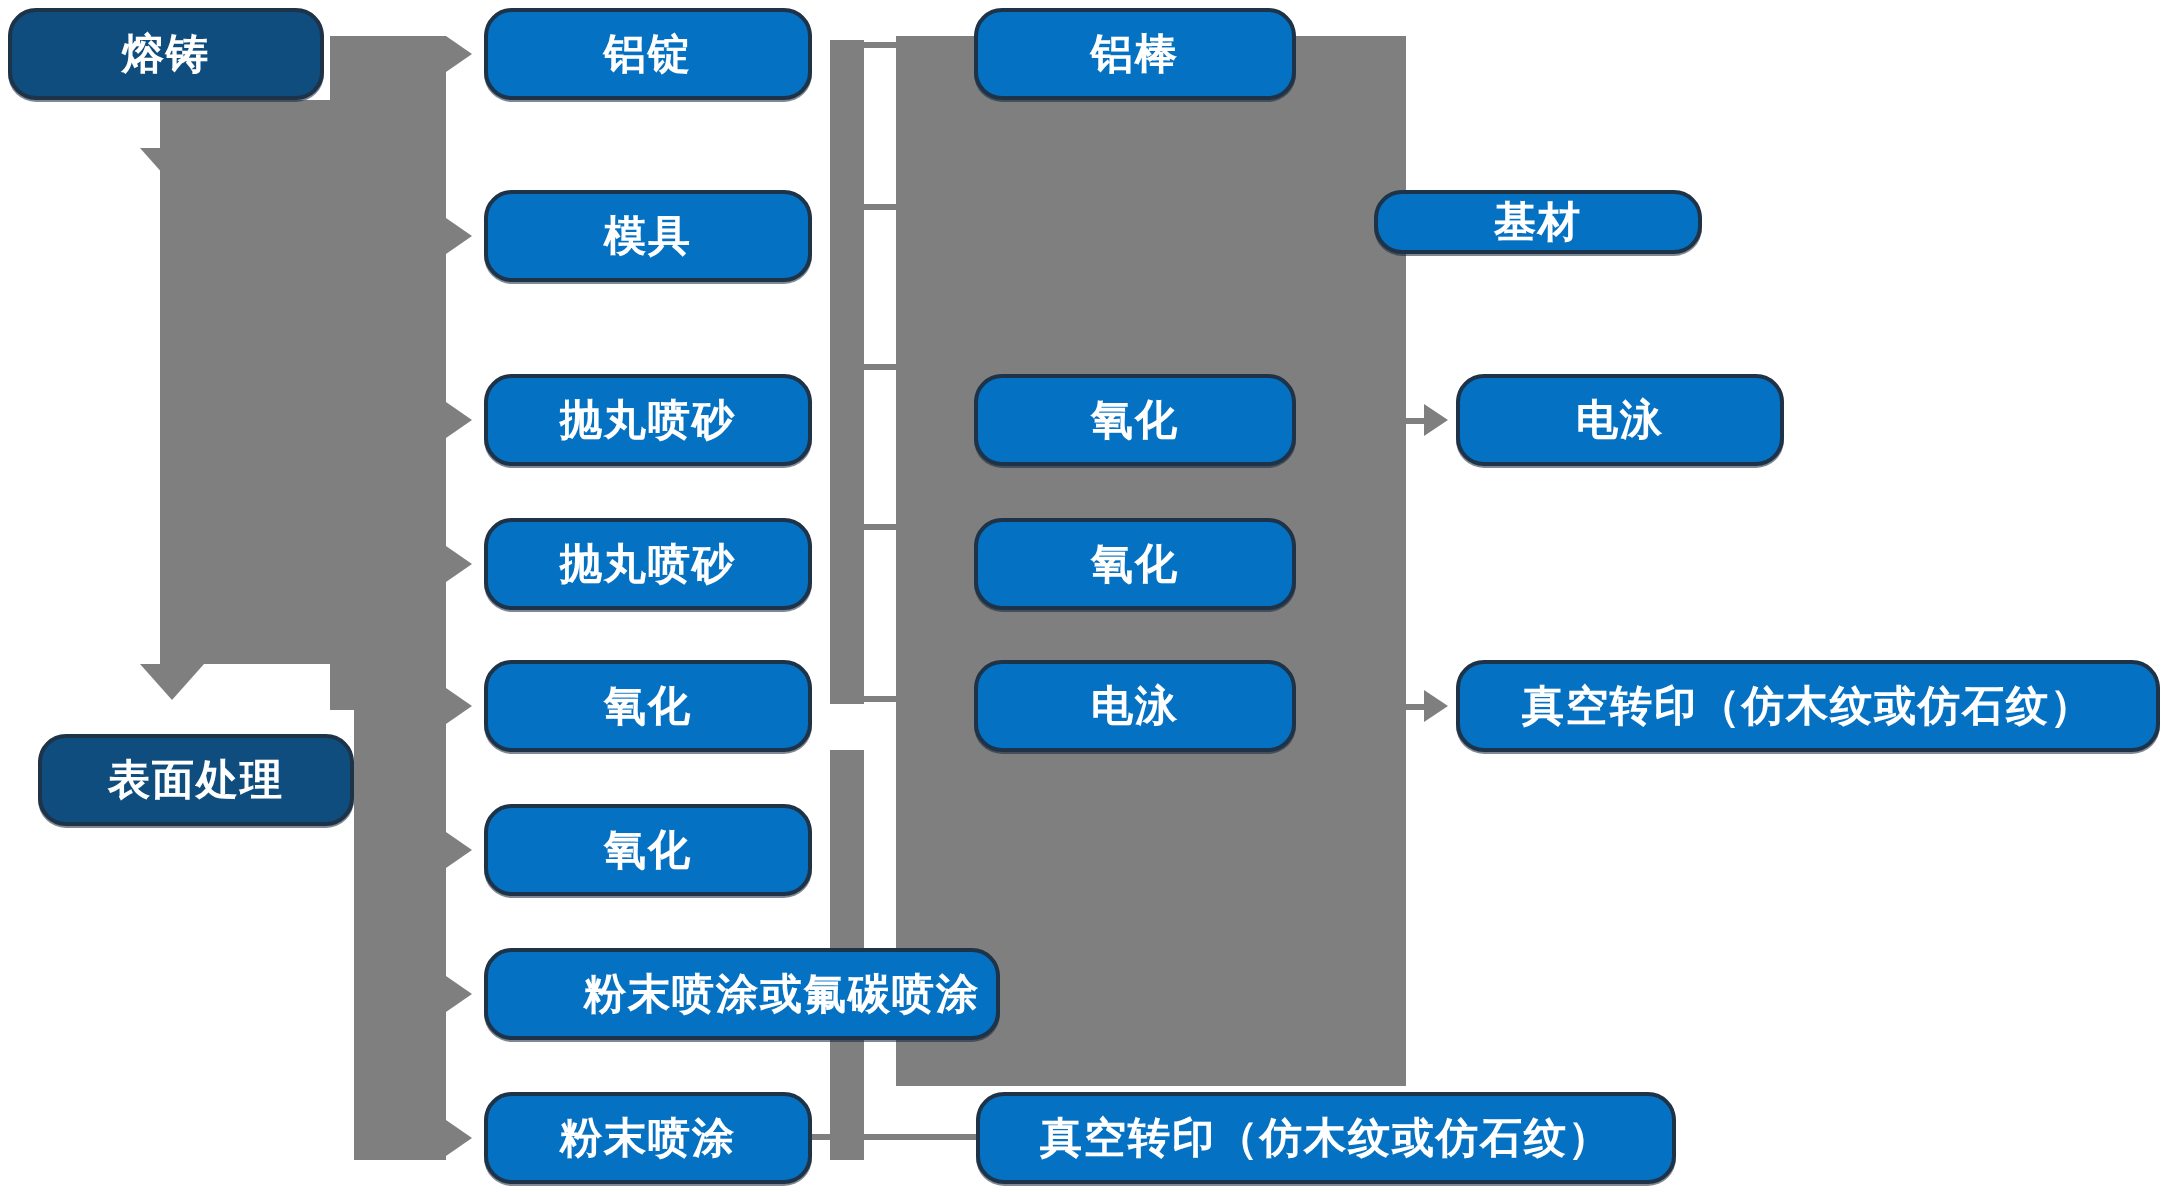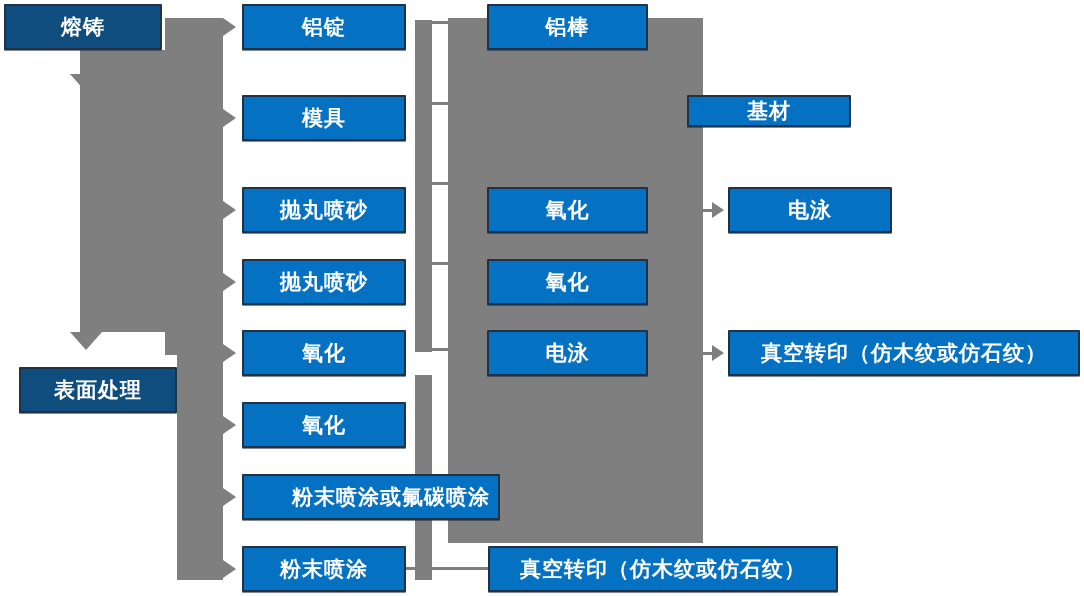--- a/index.html
+++ b/index.html
@@ -8,21 +8,21 @@
     --dark-blue:#0e4d7d;
     --border:#1e3348;
   }
   html,body{margin:0;padding:0;background:#fff;}
   #stage{
     position:relative;width:1084px;height:596px;background:#fff;overflow:hidden;
     font-family:"Liberation Sans","DejaVu Sans",sans-serif;
   }
   .node{
     position:absolute;z-index:3;box-sizing:border-box;
-    background:var(--blue);border:2px solid var(--border);border-radius:1px;
+    background:var(--blue);border:2px solid var(--border);border-radius:14px;
     color:#fff;font-size:21px;font-weight:bold;letter-spacing:1px;
     display:flex;align-items:center;justify-content:center;
     box-shadow:0 1px 0 rgba(20,40,60,.55);
   }
   .node--dark{background:var(--dark-blue);}
   .conn{position:absolute;background:var(--gray);z-index:1;}
   .tie{position:absolute;background:var(--gray);z-index:1;}
   .arr-r{ 
     position:absolute;width:0;height:0;z-index:1;
     border-top:9px solid transparent;border-bottom:9px solid transparent;

